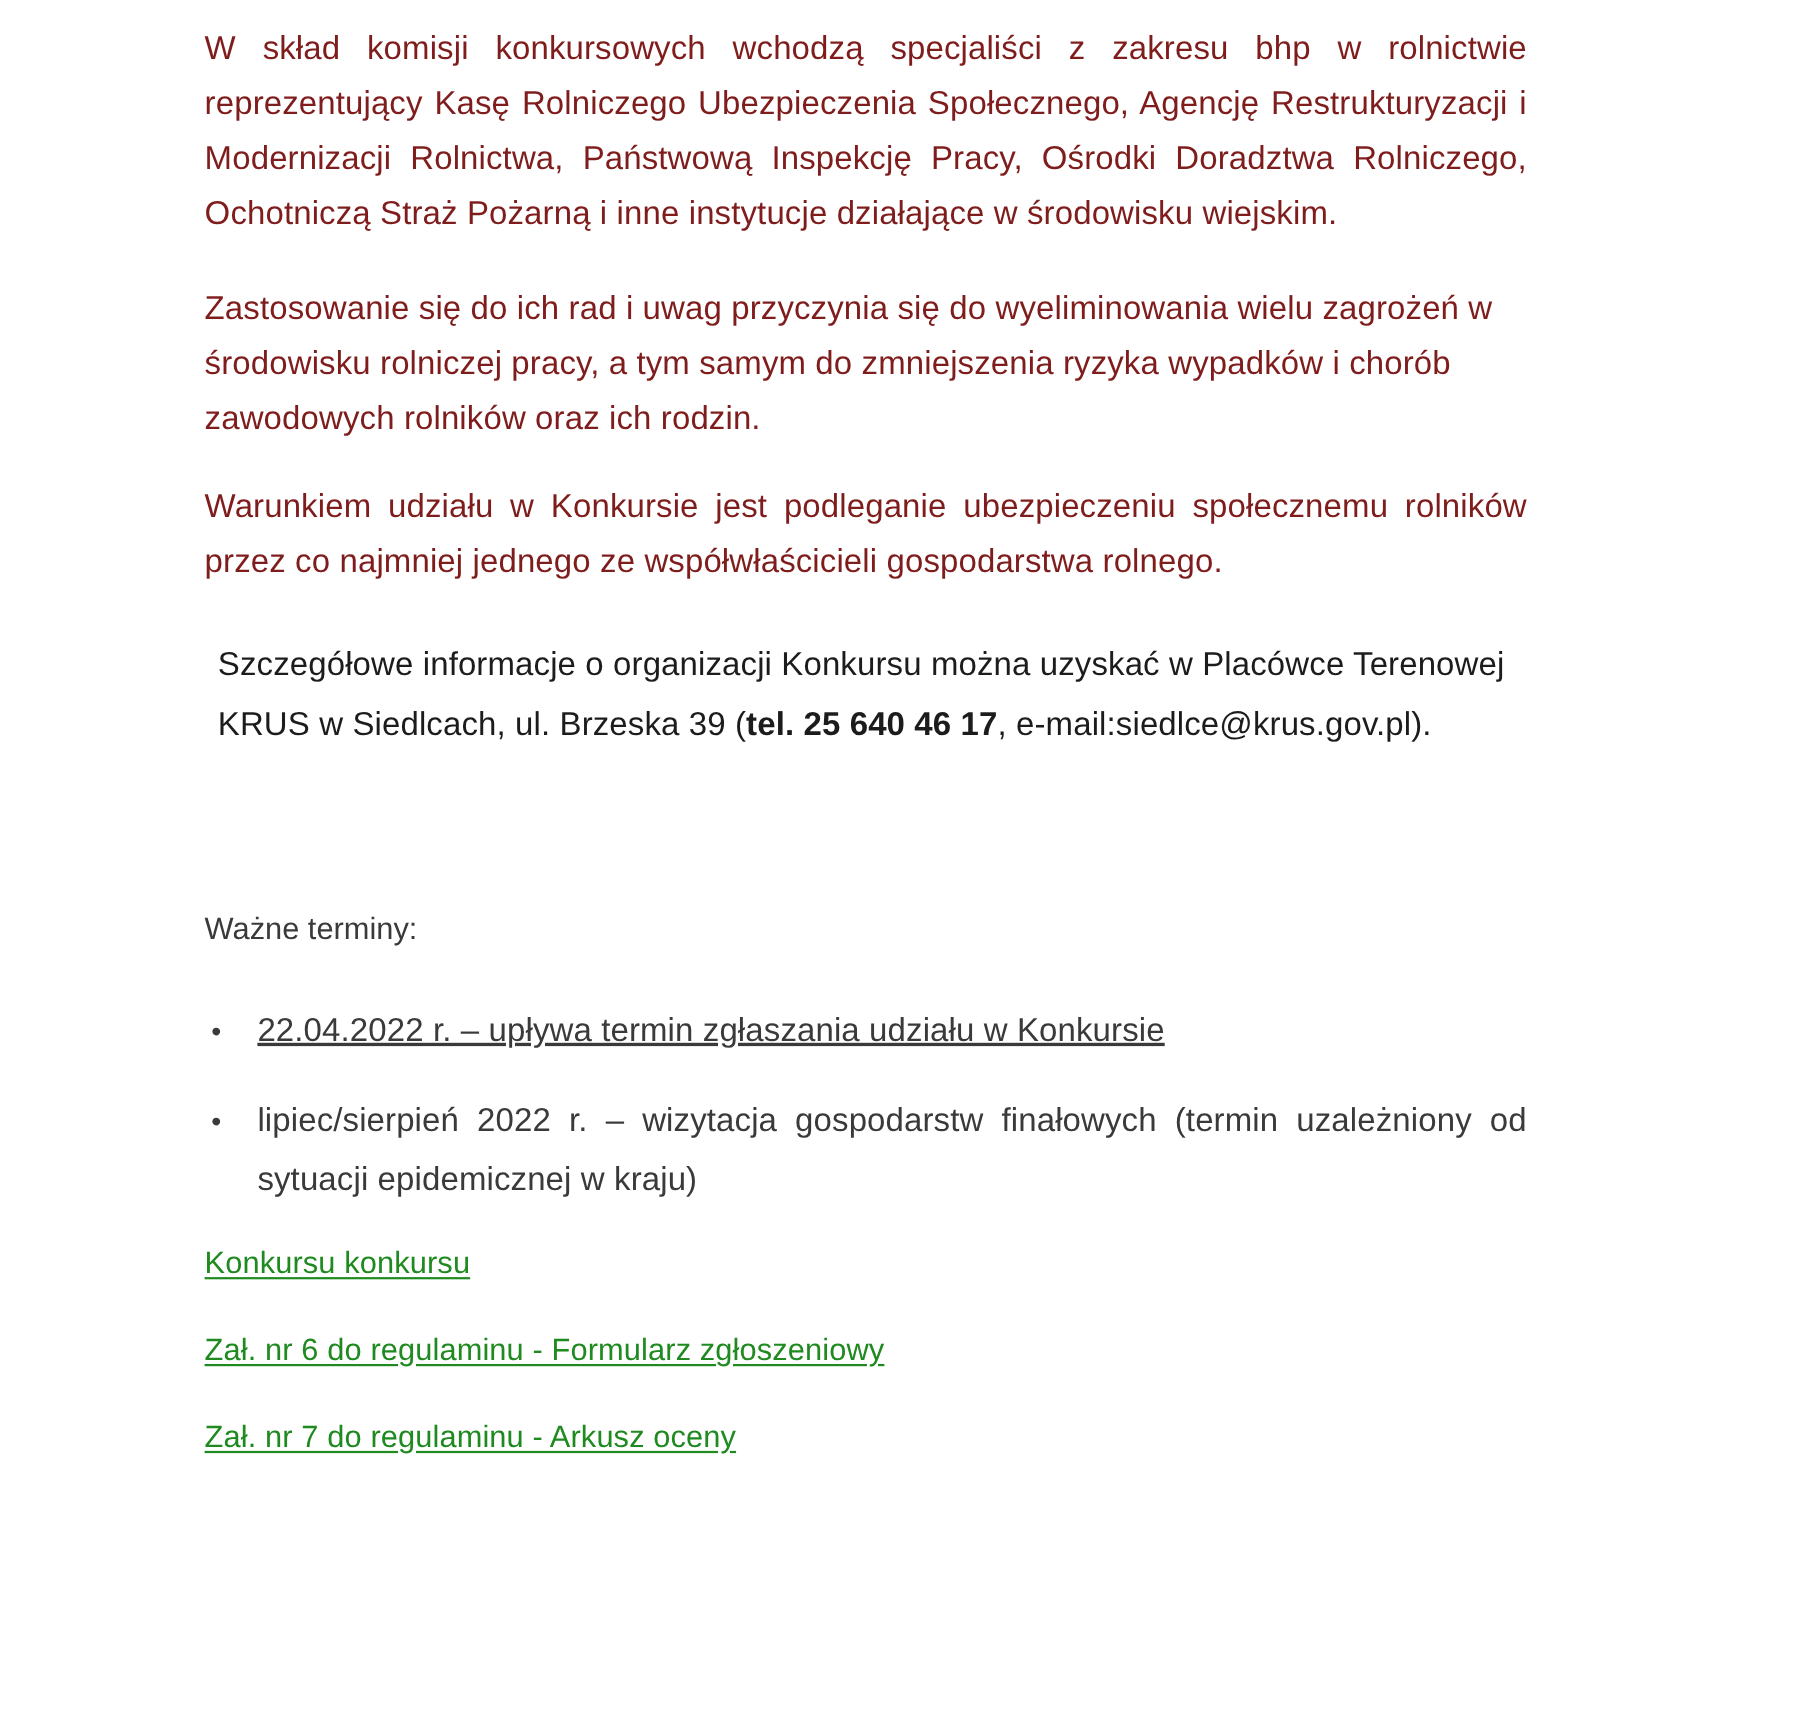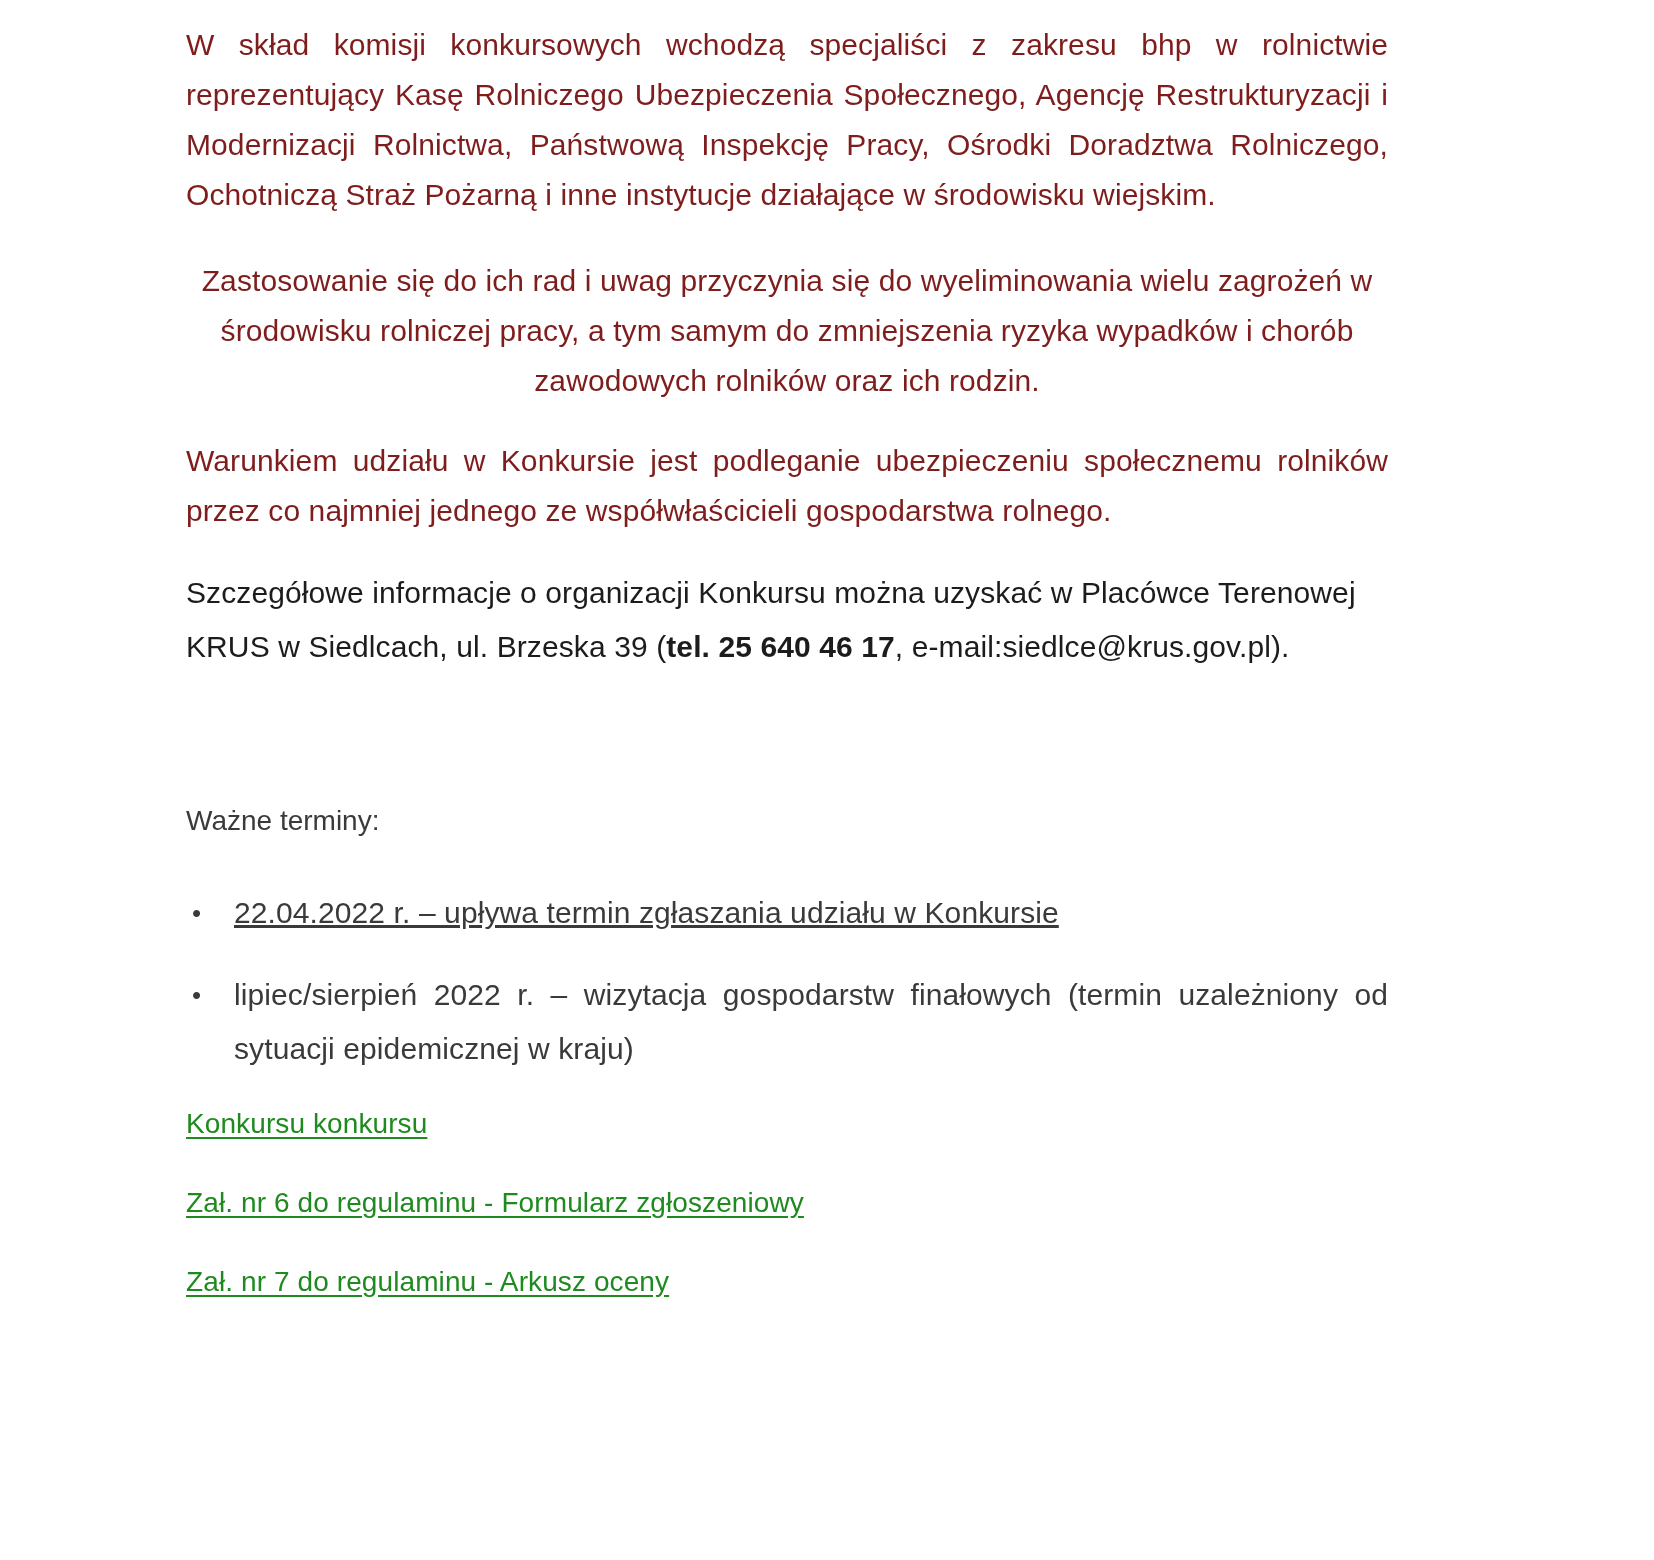--- a/index.html
+++ b/index.html
@@ -35,35 +35,35 @@
     line-height: 50px;
     color: #7f1d1d;
     text-align: justify;
     text-justify: inter-word;
     letter-spacing: 0.1px;
   }
   p.para.lastline-natural {
     text-align-last: left;
   }
   p.para.flush {
-    text-align: center;
+    text-align: left;
   }
 
   .gap-20 { height: 20px; }
   .gap-30 { height: 30px; }
   .gap-36 { height: 36px; }
   .gap-120 { height: 120px; }
 
   .bold {
     font-weight: bold;
     color: #1c1c1c;
   }
 
   .contact-para {
-    margin: 0;
+    margin: 12px;
     font-size: 30px;
     line-height: 54px;
     color: #1c1c1c;
     text-align: left;
     letter-spacing: 0.1px;
   }
 
   .heading-terms {
     margin: 0;
     font-size: 28px;

